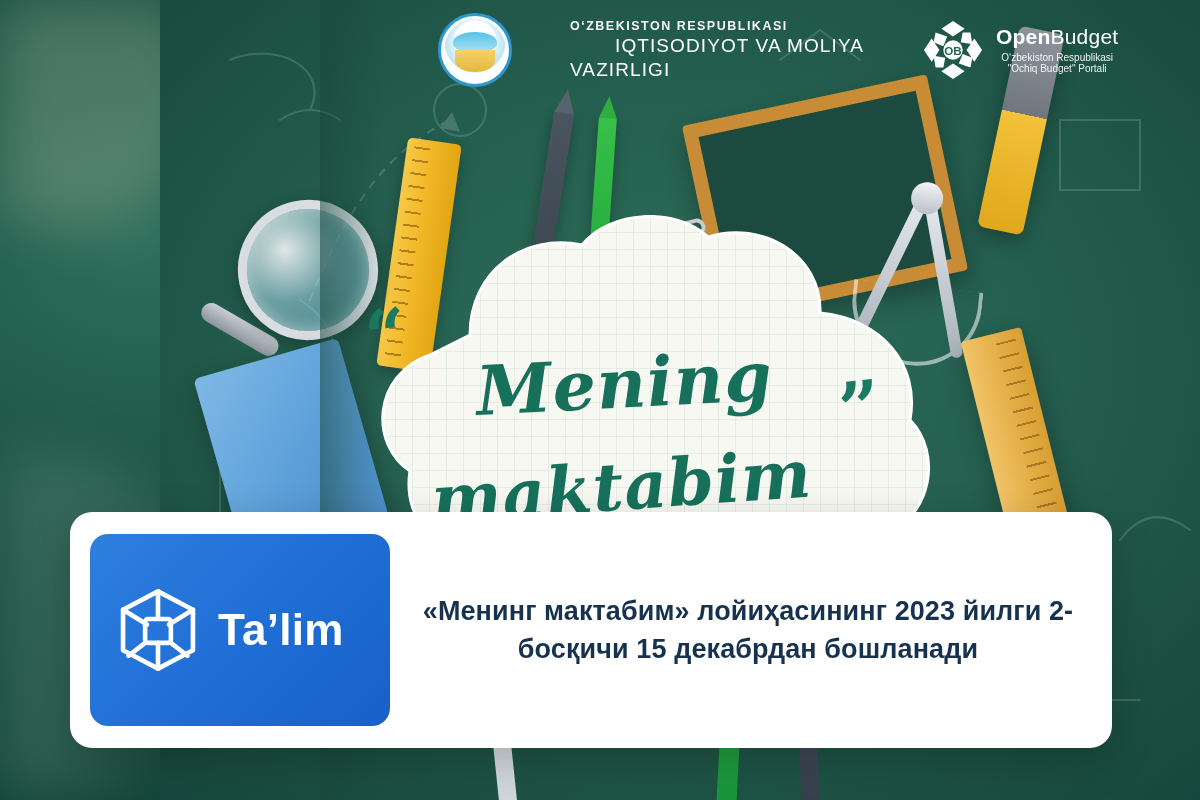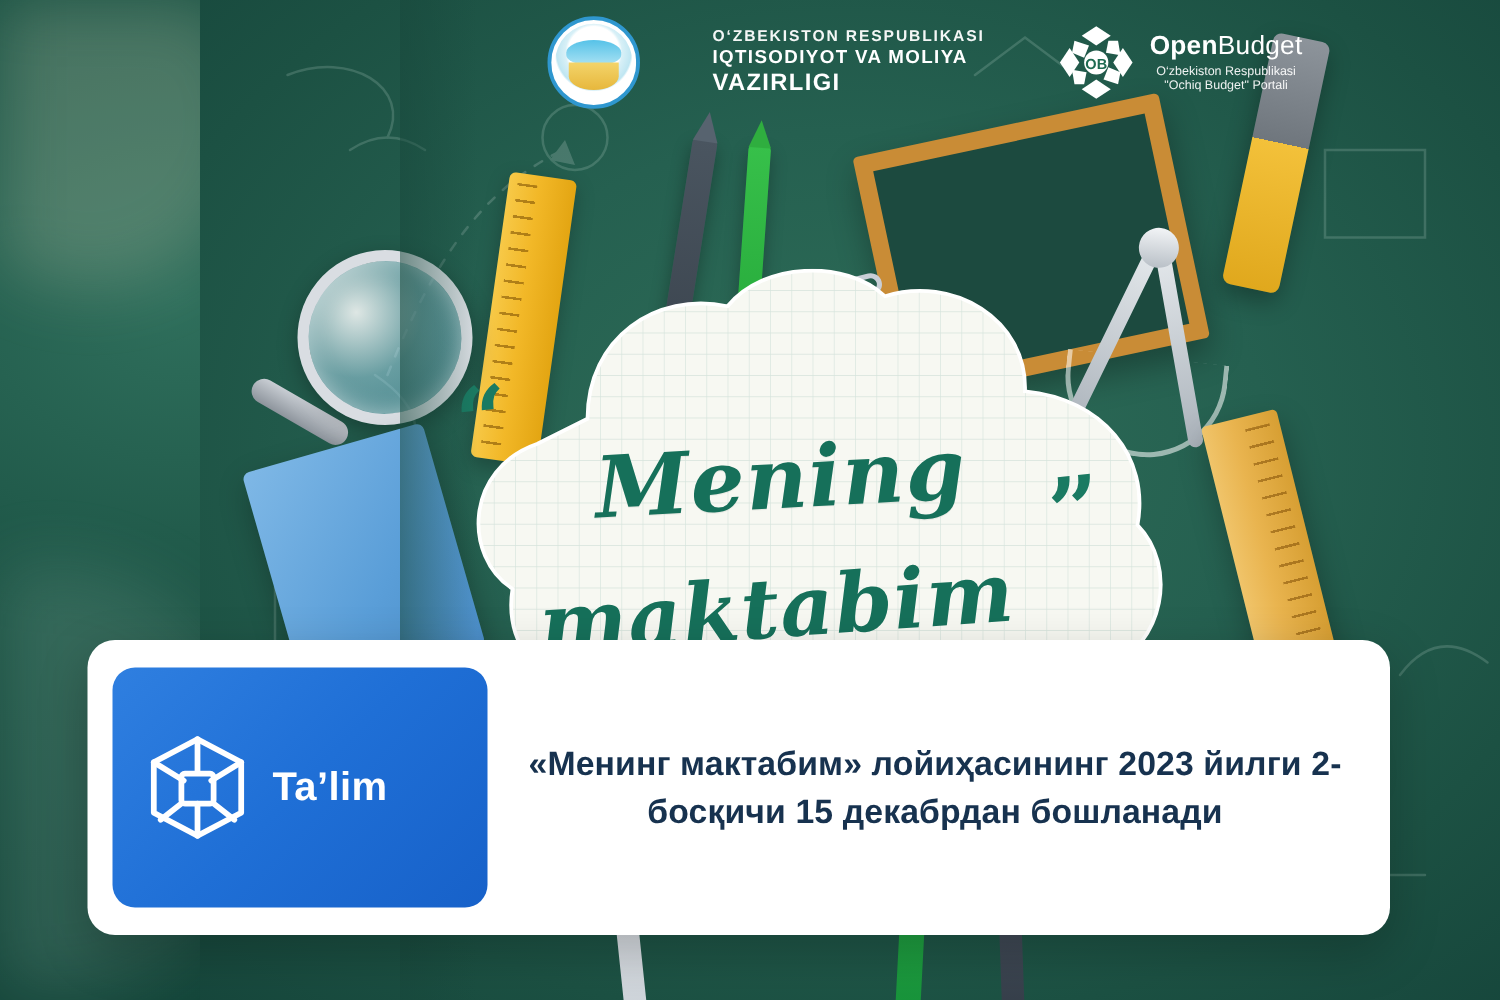--- a/index.html
+++ b/index.html
@@ -125,22 +125,22 @@
     position: absolute; left: 14px; bottom: 12px; right: 14px; height: 22px;
     border-radius: 0 0 50% 50%;
     background: linear-gradient(180deg, #f3d46a 0%, #e7b73c 100%);
   }
   .ministry-text {
     color: #fff;
     line-height: 1.22;
     flex: 0 0 auto;
   }
   .ministry-text .l1 { font-size: 12.5px; letter-spacing: 1.5px; font-weight: 600; opacity: .95; }
-  .ministry-text .l2 { font-size: 15px; letter-spacing: 1.1px; font-weight: 700; }
-  .ministry-text .l3 { font-size: 19px; letter-spacing: 1.1px; font-weight: 700; }
+  .ministry-text .l2 { font-size: 19px; letter-spacing: 1.1px; font-weight: 400; margin-left: 45px; }
+  .ministry-text .l3 { font-size: 19px; letter-spacing: 1.1px; font-weight: 400; }
 
   .ob-logo { display: flex; align-items: center; gap: 12px; flex: 0 0 auto; }
   .ob-mark { width: 62px; height: 62px; flex: 0 0 auto; }
   .ob-text { color: #fff; line-height: 1.15; text-align: center; }
   .ob-text .t1 { font-size: 21px; font-weight: 800; letter-spacing: .2px; }
   .ob-text .t1 span.light { font-weight: 400; }
   .ob-text .t2 { font-size: 10px; opacity: .92; margin-top: 2px; }
   .ob-text .t3 { font-size: 10px; opacity: .92; }
 
   
@@ -296,21 +296,21 @@
     width: 300px; height: 192px;
     margin-left: 20px;
     border-radius: 18px;
     background: linear-gradient(135deg, #2f7fe0 0%, #1f6fd6 50%, #1761c9 100%);
     display: flex; align-items: center; gap: 14px;
     padding-left: 22px;
     flex: 0 0 auto;
   }
   .badge-cube { width: 92px; height: 92px; flex: 0 0 auto; }
   .badge-text { color: #fff; line-height: 1.12; }
-  .badge-text .b1 { font-size: 32px; font-weight: 700; letter-spacing: .3px; }
+  .badge-text .b1 { font-size: 44px; font-weight: 700; letter-spacing: .3px; }
   .badge-text .b2 { font-size: 33px; font-weight: 700; letter-spacing: .3px; }
 
   .headline {
     flex: 1 1 auto;
     padding: 0 34px 0 28px;
     text-align: center;
     color: #17324f;
     font-size: 27px;
     font-weight: 700;
     line-height: 1.42;

